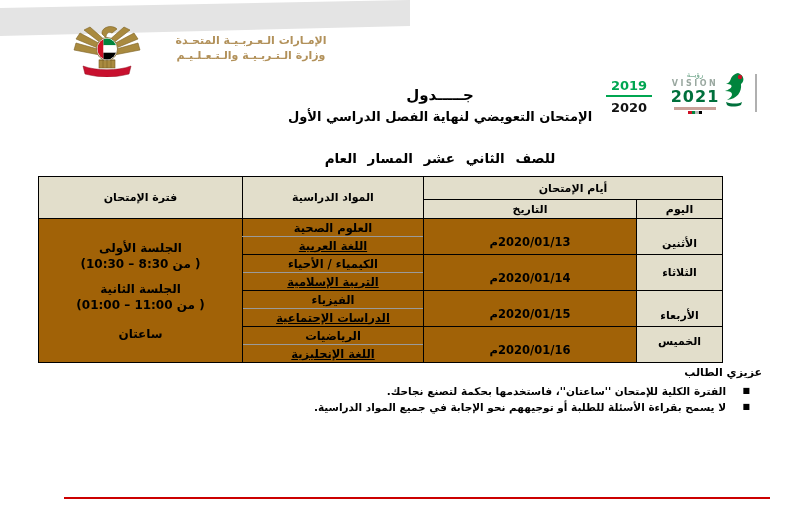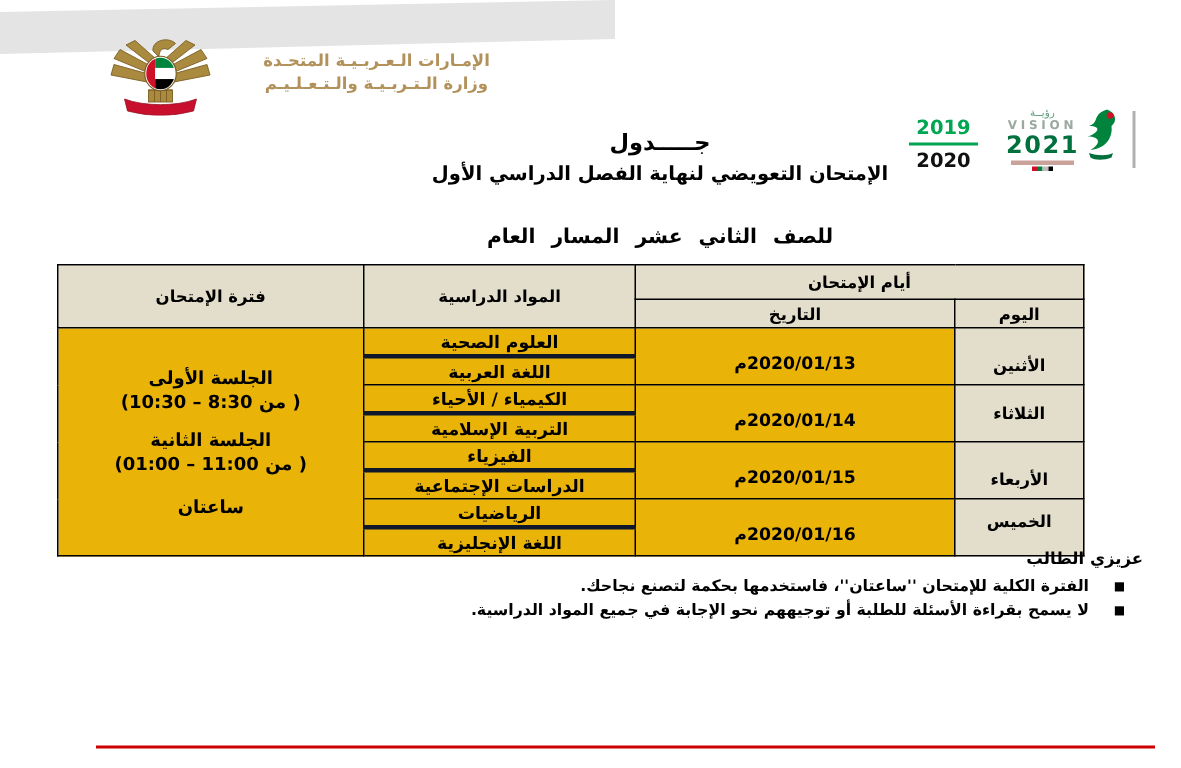--- a/index.html
+++ b/index.html
@@ -42,27 +42,27 @@
   .doc-grade{font-size:13.5px;word-spacing:6px;}
 
   
   .exam-table{left:38px;top:176px;}
   table{border-collapse:collapse;table-layout:fixed;width:684px;direction:rtl;
     font-weight:bold;color:#000;}
   th,td{border:1px solid #000;padding:0;}
   th{background:#e2decb;font-size:11px;font-weight:bold;}
   .hrow1 th{height:22px;}
   .hrow2 th{height:18px;}
-  tbody td{height:17px;font-size:11.5px;text-align:center;background:#eab308;}
+  tbody td{height:17px;font-size:11.5px;text-align:center;background:#a16207;}
   td.cell-day{background:#e2decb;vertical-align:top;padding-top:18px;font-size:11px;}
   td.cell-day.v-mid{vertical-align:middle;padding-top:0;}
   td.cell-day.v-off{padding-top:8px;}
   td.cell-date{vertical-align:top;padding-top:16px;font-size:11.5px;}
   td.pair-a{border-bottom:1px solid #9a9a9a;}
-  td.pair-b{border-top:3px solid #0f172a;}
+  td.pair-b{border-top:1px solid #0f172a;text-decoration:underline;}
   td.cell-period{vertical-align:middle;font-size:12px;}
   .period-block div{line-height:16px;}
   .gap-top{margin-top:9px;}
   .gap-top2{margin-top:13px;}
 
   
   .notes{right:25px;top:366px;width:620px;direction:rtl;color:#000;font-weight:bold;}
   .notes-heading{font-size:11px;margin-bottom:4px;}
   .notes ul{list-style:none;margin:0;padding:0;}
   .notes li{position:relative;padding-right:36px;font-size:10.5px;line-height:16px;}

